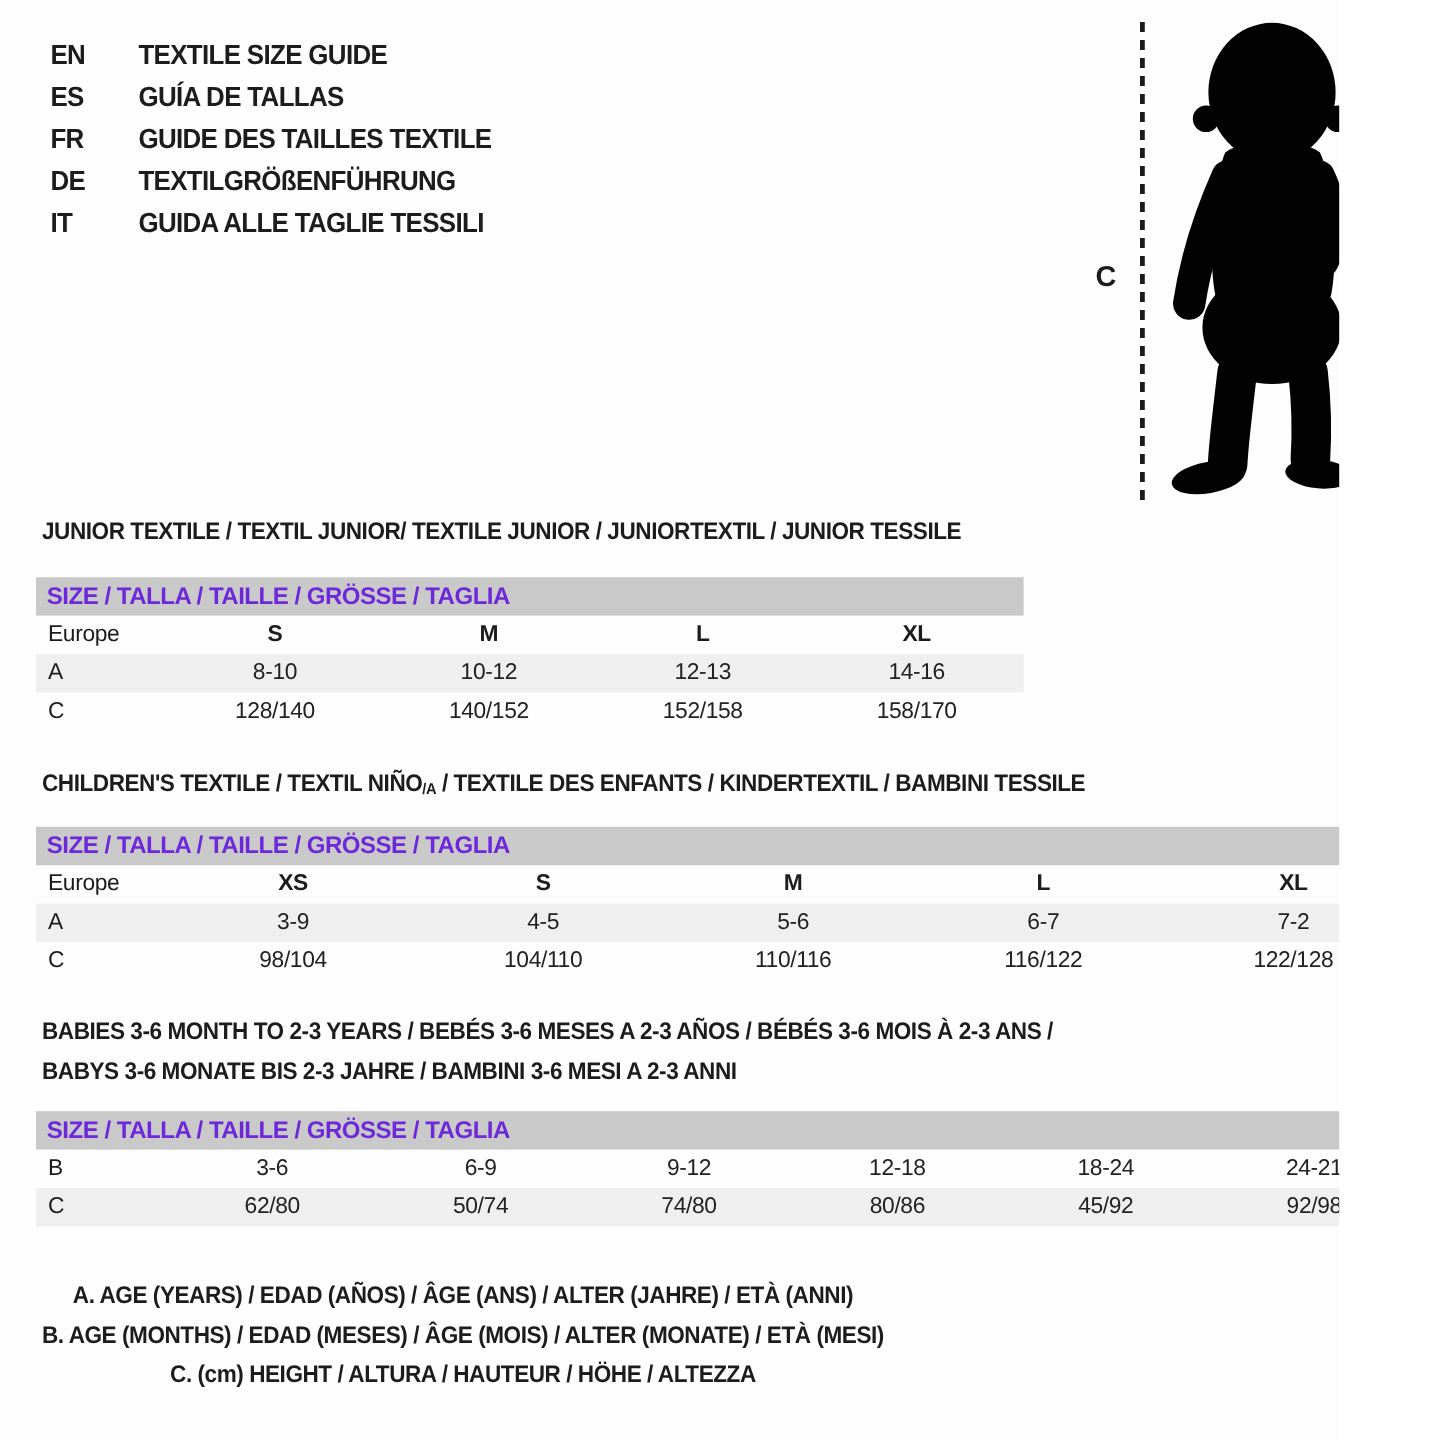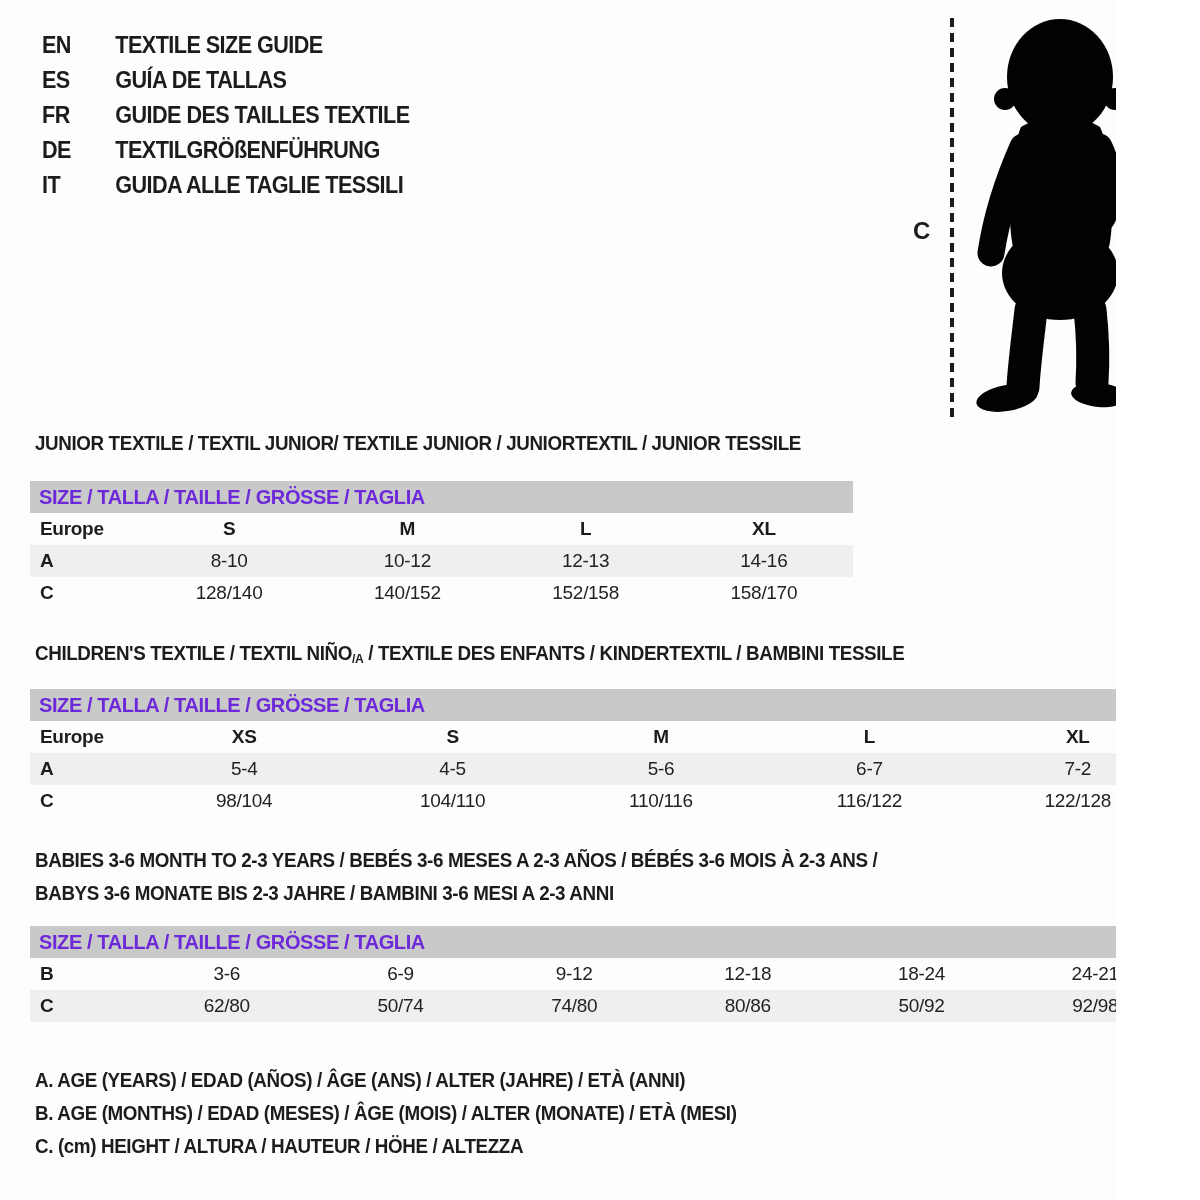--- a/index.html
+++ b/index.html
@@ -51,26 +51,26 @@
   .bar {
     height: 32px; line-height: 32px; background: var(--bar-bg);
     padding-left: 9px; font-size: 20px; font-weight: 700;
     letter-spacing: -0.4px; color: #6d28d9; white-space: nowrap;
   }
   .trow { display: grid; height: 32px; align-items: center; font-size: 19px; letter-spacing: -0.3px; }
   .tbl-j .trow { grid-template-columns: 110px repeat(4, 1fr); }
   .tbl-c .trow { grid-template-columns: 110px repeat(5, 1fr); }
   .tbl-b .trow { grid-template-columns: 110px repeat(6, 1fr); }
   .trow.alt { background: var(--alt-row-bg); }
-  .c-label { padding-left: 10px; font-weight: 700; }
+  .c-label { padding-left: 10px; font-weight: 400; }
   .c-val { text-align: center; font-weight: 400; color: #222; }
   .trow.head .c-val { font-weight: 700; color: var(--text); }
 
   
-  .legend { position: absolute; left: 35px; top: 1064px; }
+  .legend { position: absolute; left: 35px; top: 1064px; text-align: center; }
   .legend-line { height: 33px; line-height: 33px; font-size: 20px; font-weight: 700; letter-spacing: -0.4px; white-space: nowrap; }
 </style>
 </head>
 <body>
 
 <div class="page">
 
   <div class="hdr">
     <div class="hdr-row cond">
       <span class="hdr-code">EN</span>
@@ -150,21 +150,21 @@
     <div class="trow head">
       <span class="c-label">Europe</span>
       <span class="c-val">XS</span>
       <span class="c-val">S</span>
       <span class="c-val">M</span>
       <span class="c-val">L</span>
       <span class="c-val">XL</span>
     </div>
     <div class="trow alt">
       <span class="c-label">A</span>
-      <span class="c-val">5-4</span>
+      <span class="c-val">3-9</span>
       <span class="c-val">4-5</span>
       <span class="c-val">5-6</span>
       <span class="c-val">6-7</span>
       <span class="c-val">7-2</span>
     </div>
     <div class="trow">
       <span class="c-label">C</span>
       <span class="c-val">98/104</span>
       <span class="c-val">104/110</span>
       <span class="c-val">110/116</span>
@@ -185,21 +185,21 @@
       <span class="c-val">12-18</span>
       <span class="c-val">18-24</span>
       <span class="c-val">24-21</span>
     </div>
     <div class="trow alt">
       <span class="c-label">C</span>
       <span class="c-val">62/80</span>
       <span class="c-val">50/74</span>
       <span class="c-val">74/80</span>
       <span class="c-val">80/86</span>
-      <span class="c-val">50/92</span>
+      <span class="c-val">45/92</span>
       <span class="c-val">92/98</span>
     </div>
   </div>
 
   <div class="legend">
     <div class="legend-line cond">A. AGE (YEARS) / EDAD (AÑOS) / ÂGE (ANS) / ALTER (JAHRE) / ETÀ (ANNI)</div>
     <div class="legend-line cond">B. AGE (MONTHS) / EDAD (MESES) / ÂGE (MOIS) / ALTER (MONATE) / ETÀ (MESI)</div>
     <div class="legend-line cond">C. (cm) HEIGHT / ALTURA / HAUTEUR / HÖHE / ALTEZZA</div>
   </div>
 

